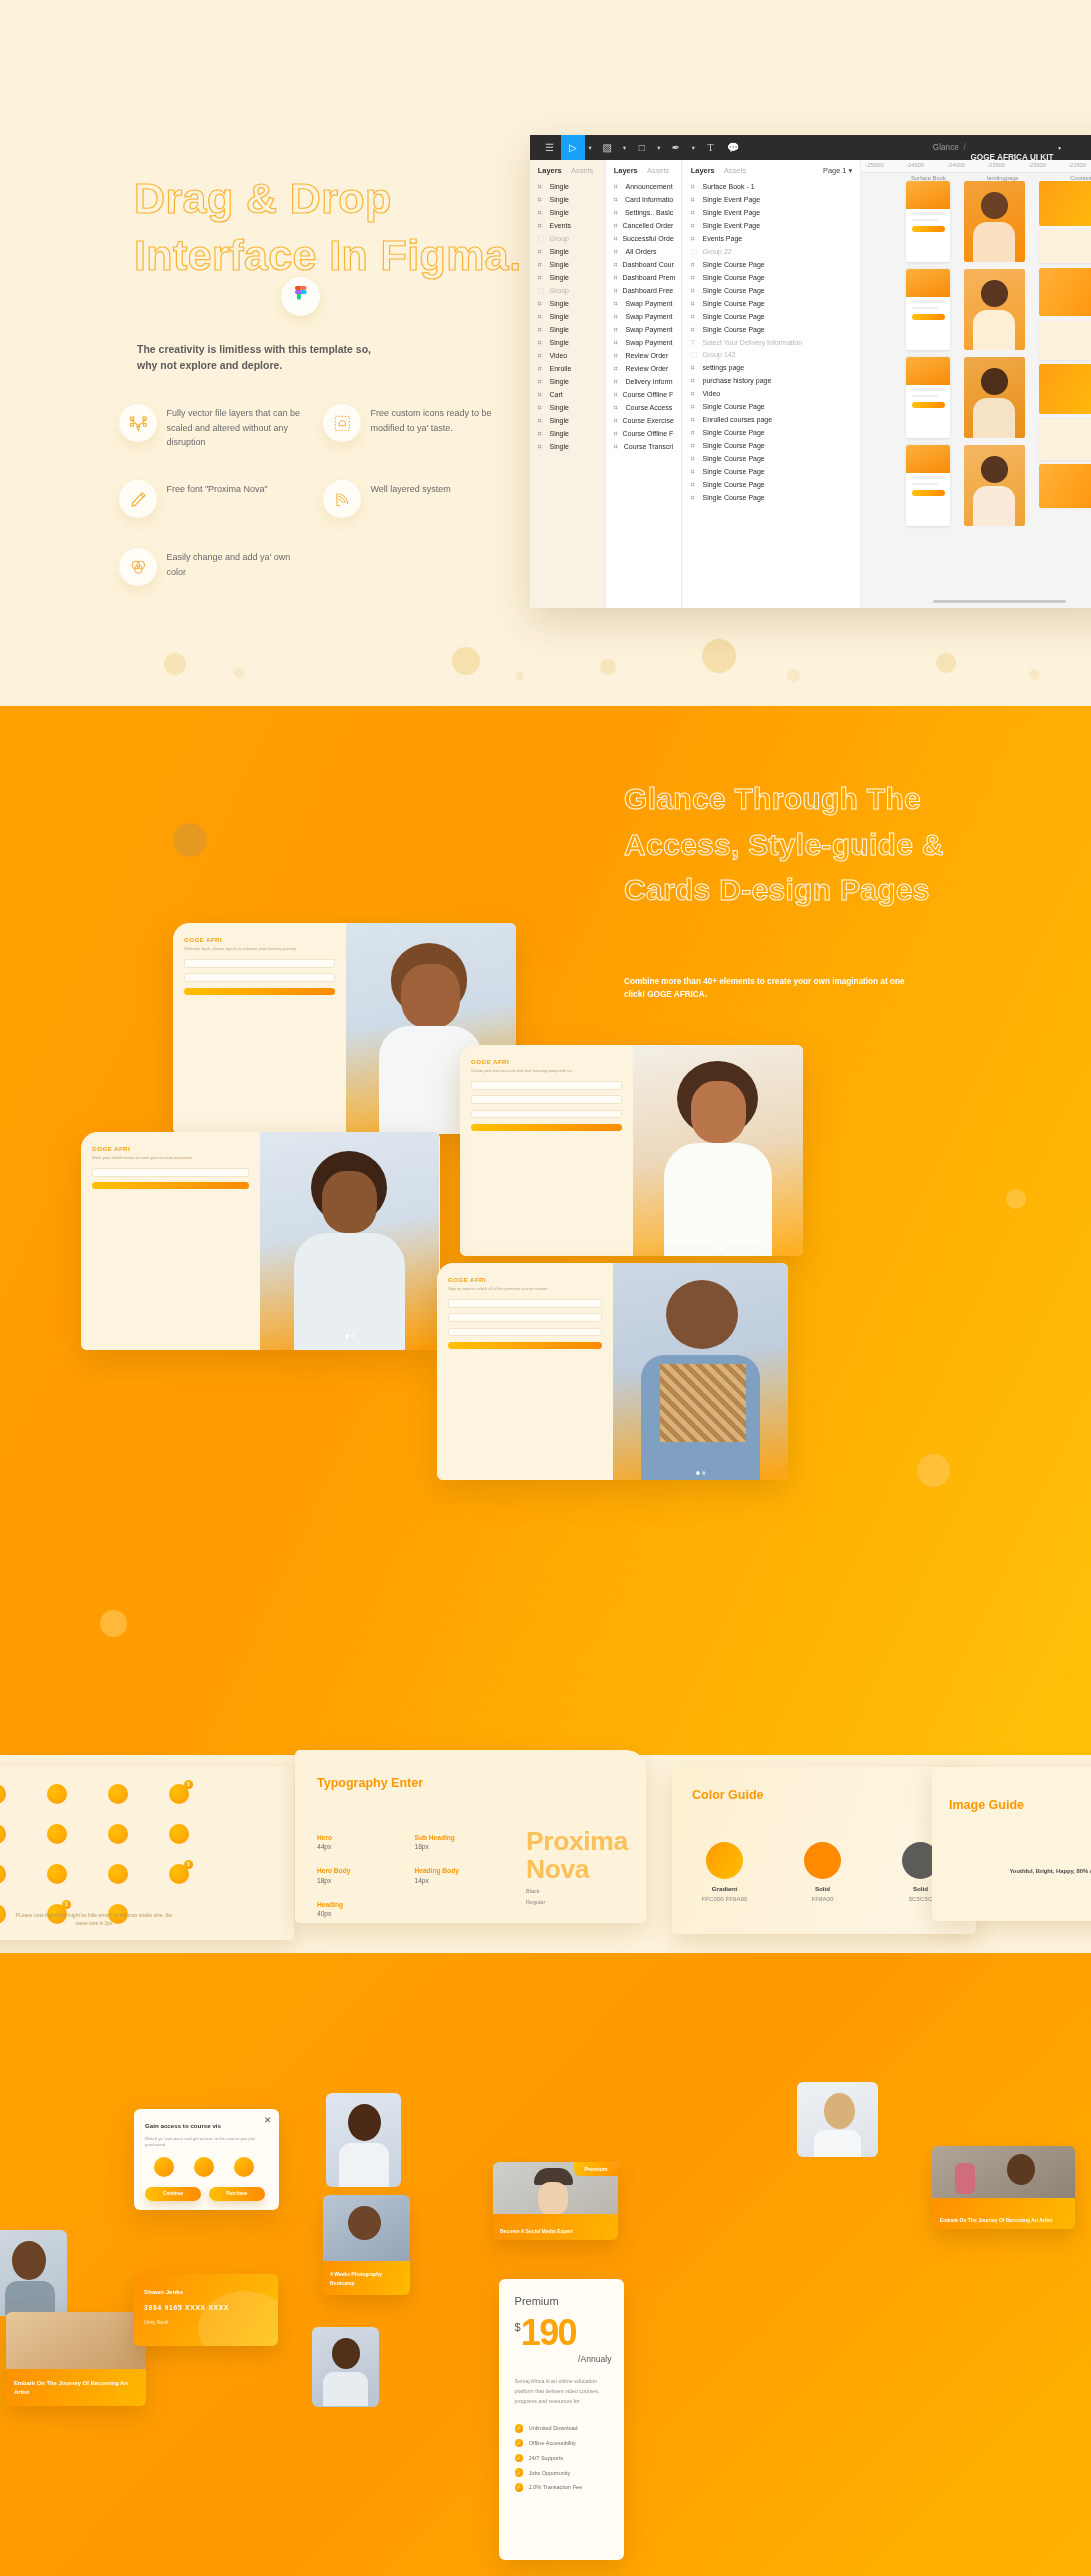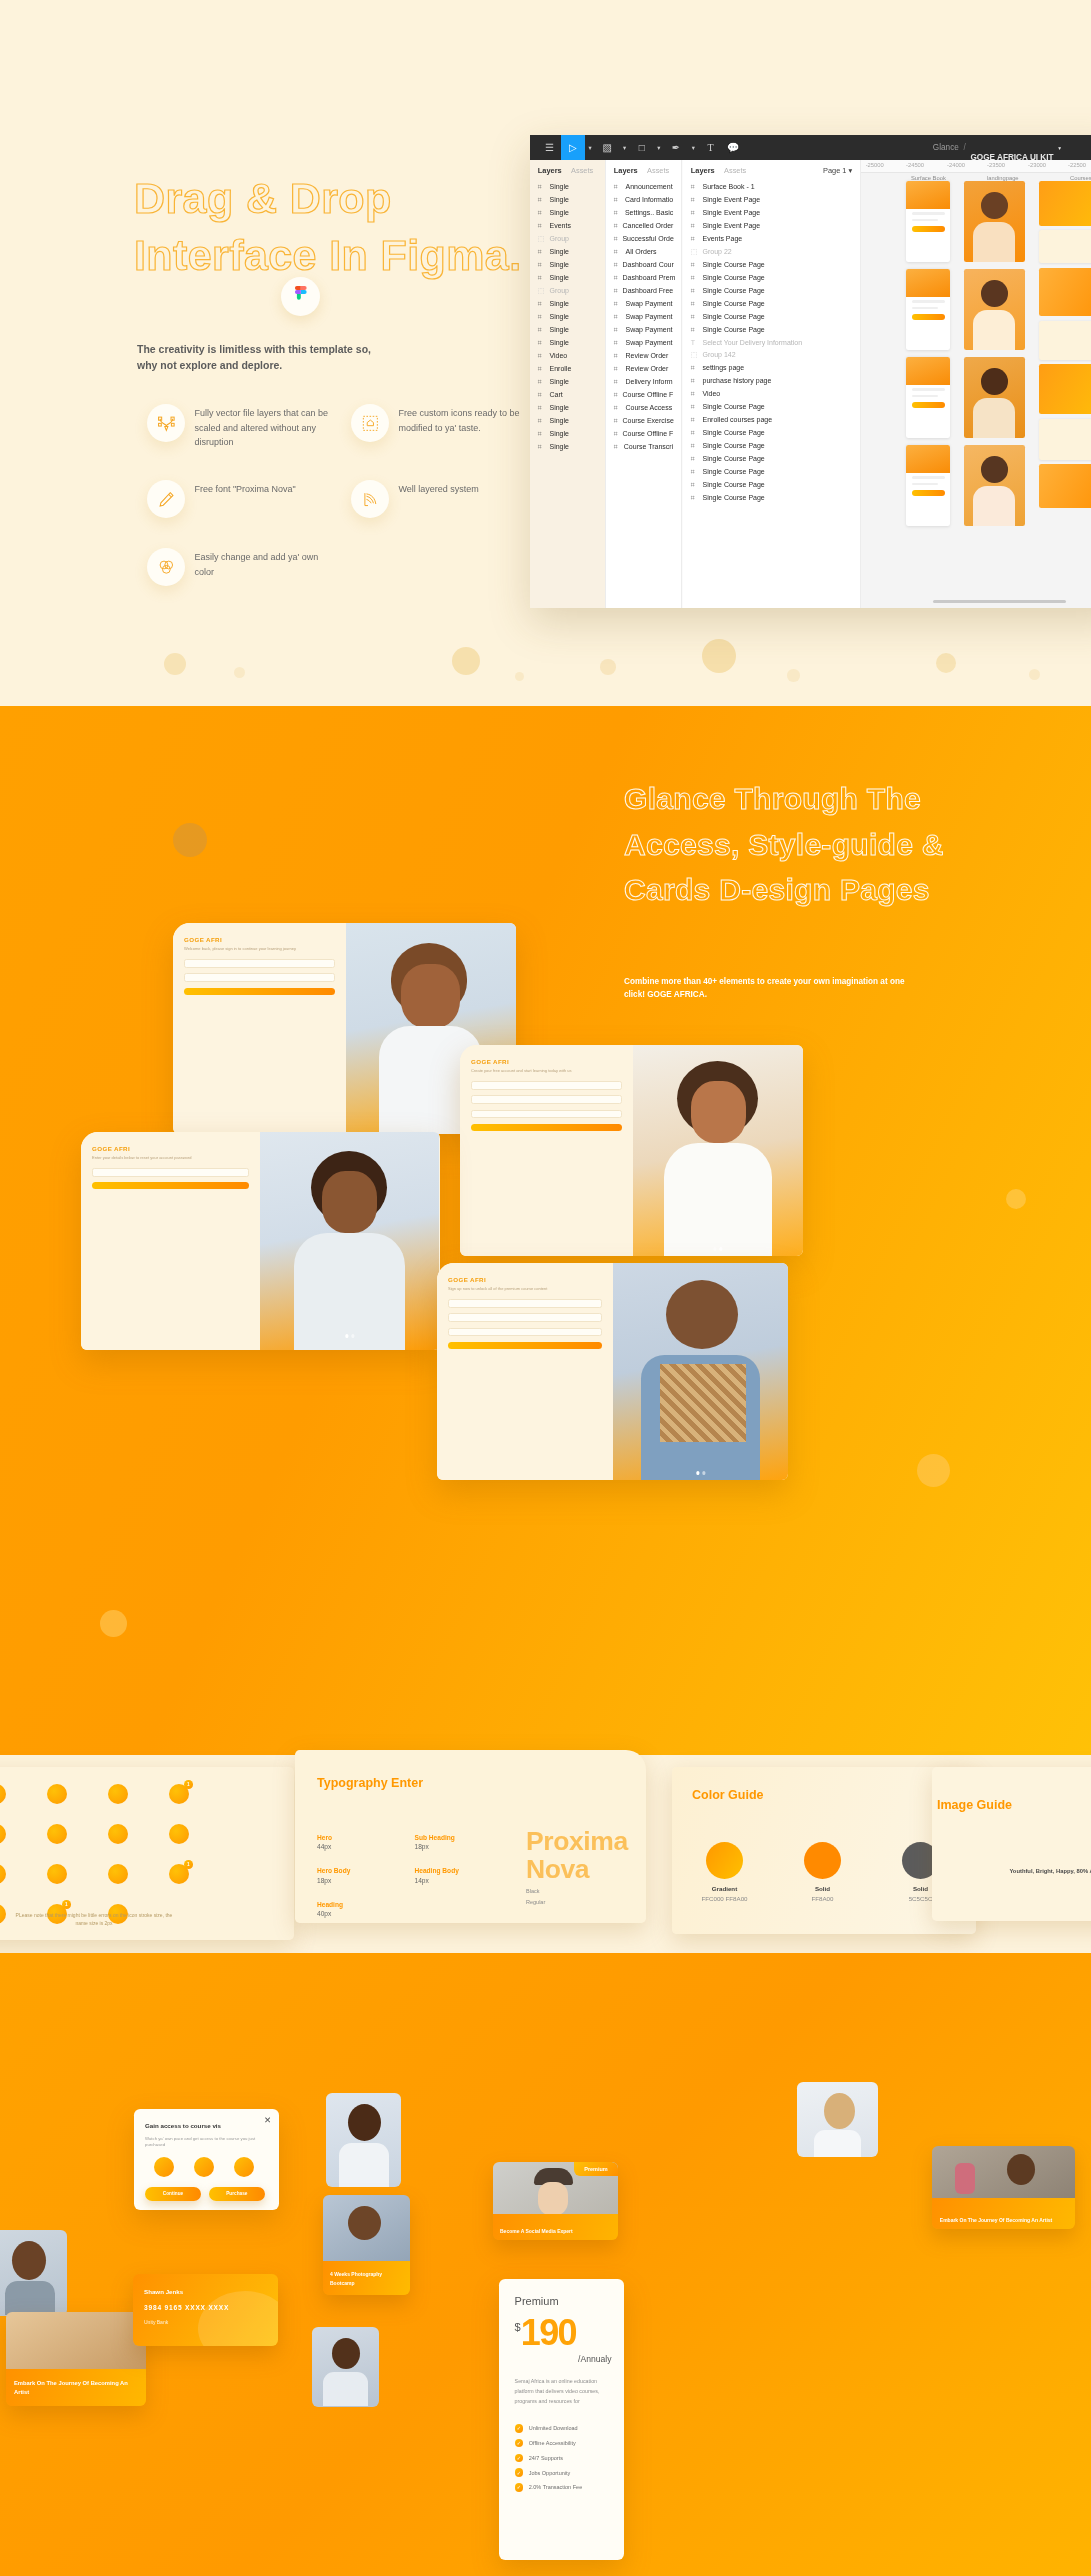--- a/index.html
+++ b/index.html
@@ -23,21 +23,21 @@
   }
   .figma-badge {
     position:absolute; left:281px; top:277px; width:39px; height:39px;
     border-radius:50%; background:#fffdf7; box-shadow:0 4.7px 12.5px rgba(200,150,40,.18);
     display:flex; align-items:center; justify-content:center;
   }
   .hero-sub {
     position:absolute; left:137px; top:341px; width:257px;
     font-size:10.5px; line-height:1.55; font-weight:700; color:#5c5c5c;
   }
-  .features { position:absolute; left:147px; top:404px; width:405px; }
+  .features { position:absolute; left:119px; top:404px; width:405px; }
   .frow { display:flex; gap:14px; margin-bottom:11px; }
   .fitem { display:flex; gap:9.4px; width:190px; align-items:flex-start; }
   .fbubble {
     flex:0 0 auto; width:38px; height:38px; border-radius:50%;
     background:#fffdf6; box-shadow:0 5.5px 14px rgba(205,155,45,.16);
     display:flex; align-items:center; justify-content:center;
   }
   .ftext { font-size:9px; line-height:1.62; color:#6a6a6a; padding-top:2.3px; }
 
   
@@ -763,21 +763,21 @@
           </div>
           <div style="width: 65px;">
             <div class="swatch" style="background: rgb(92, 92, 92); margin: 0px auto;"></div>
             <div class="slabel">Solid</div>
             <div class="shex">5C5C5C</div>
           </div>
         </div>
     </div>
 
     <div class="gcard" style="left:932px;top:17px;width:190px;height:154px;background:#fdf4de;">
-      <div class="gtitle" style="position:absolute;left:5px;top:30px;width:78px;">Image Guide</div>
+      <div class="gtitle" style="position:absolute;left:17px;top:30px;width:78px;">Image Guide</div>
       <div class="imgnote" style="position:absolute;right:12.5px;top:100px;width:125px;">Youthful, Bright, Happy, 80% African</div>
     </div>
 
     <div class="gcard" style="left:295px;top:0px;width:351px;height:173px;border-top-right-radius:20px;z-index:5;background:#fdf3da;">
       <div class="gtitle" style="position:absolute;left:22px;top:25px;width:125px;">Typography Enter</div>
       <div id="typeGrid" style="position:absolute;left:22px;top:84px;width:195px;display:flex;flex-wrap:wrap;">
           <div style="width: 50%; margin-bottom: 17px;">
             <div class="tsl">Hero</div>
             <div class="tsv">44px</div>
           </div>

